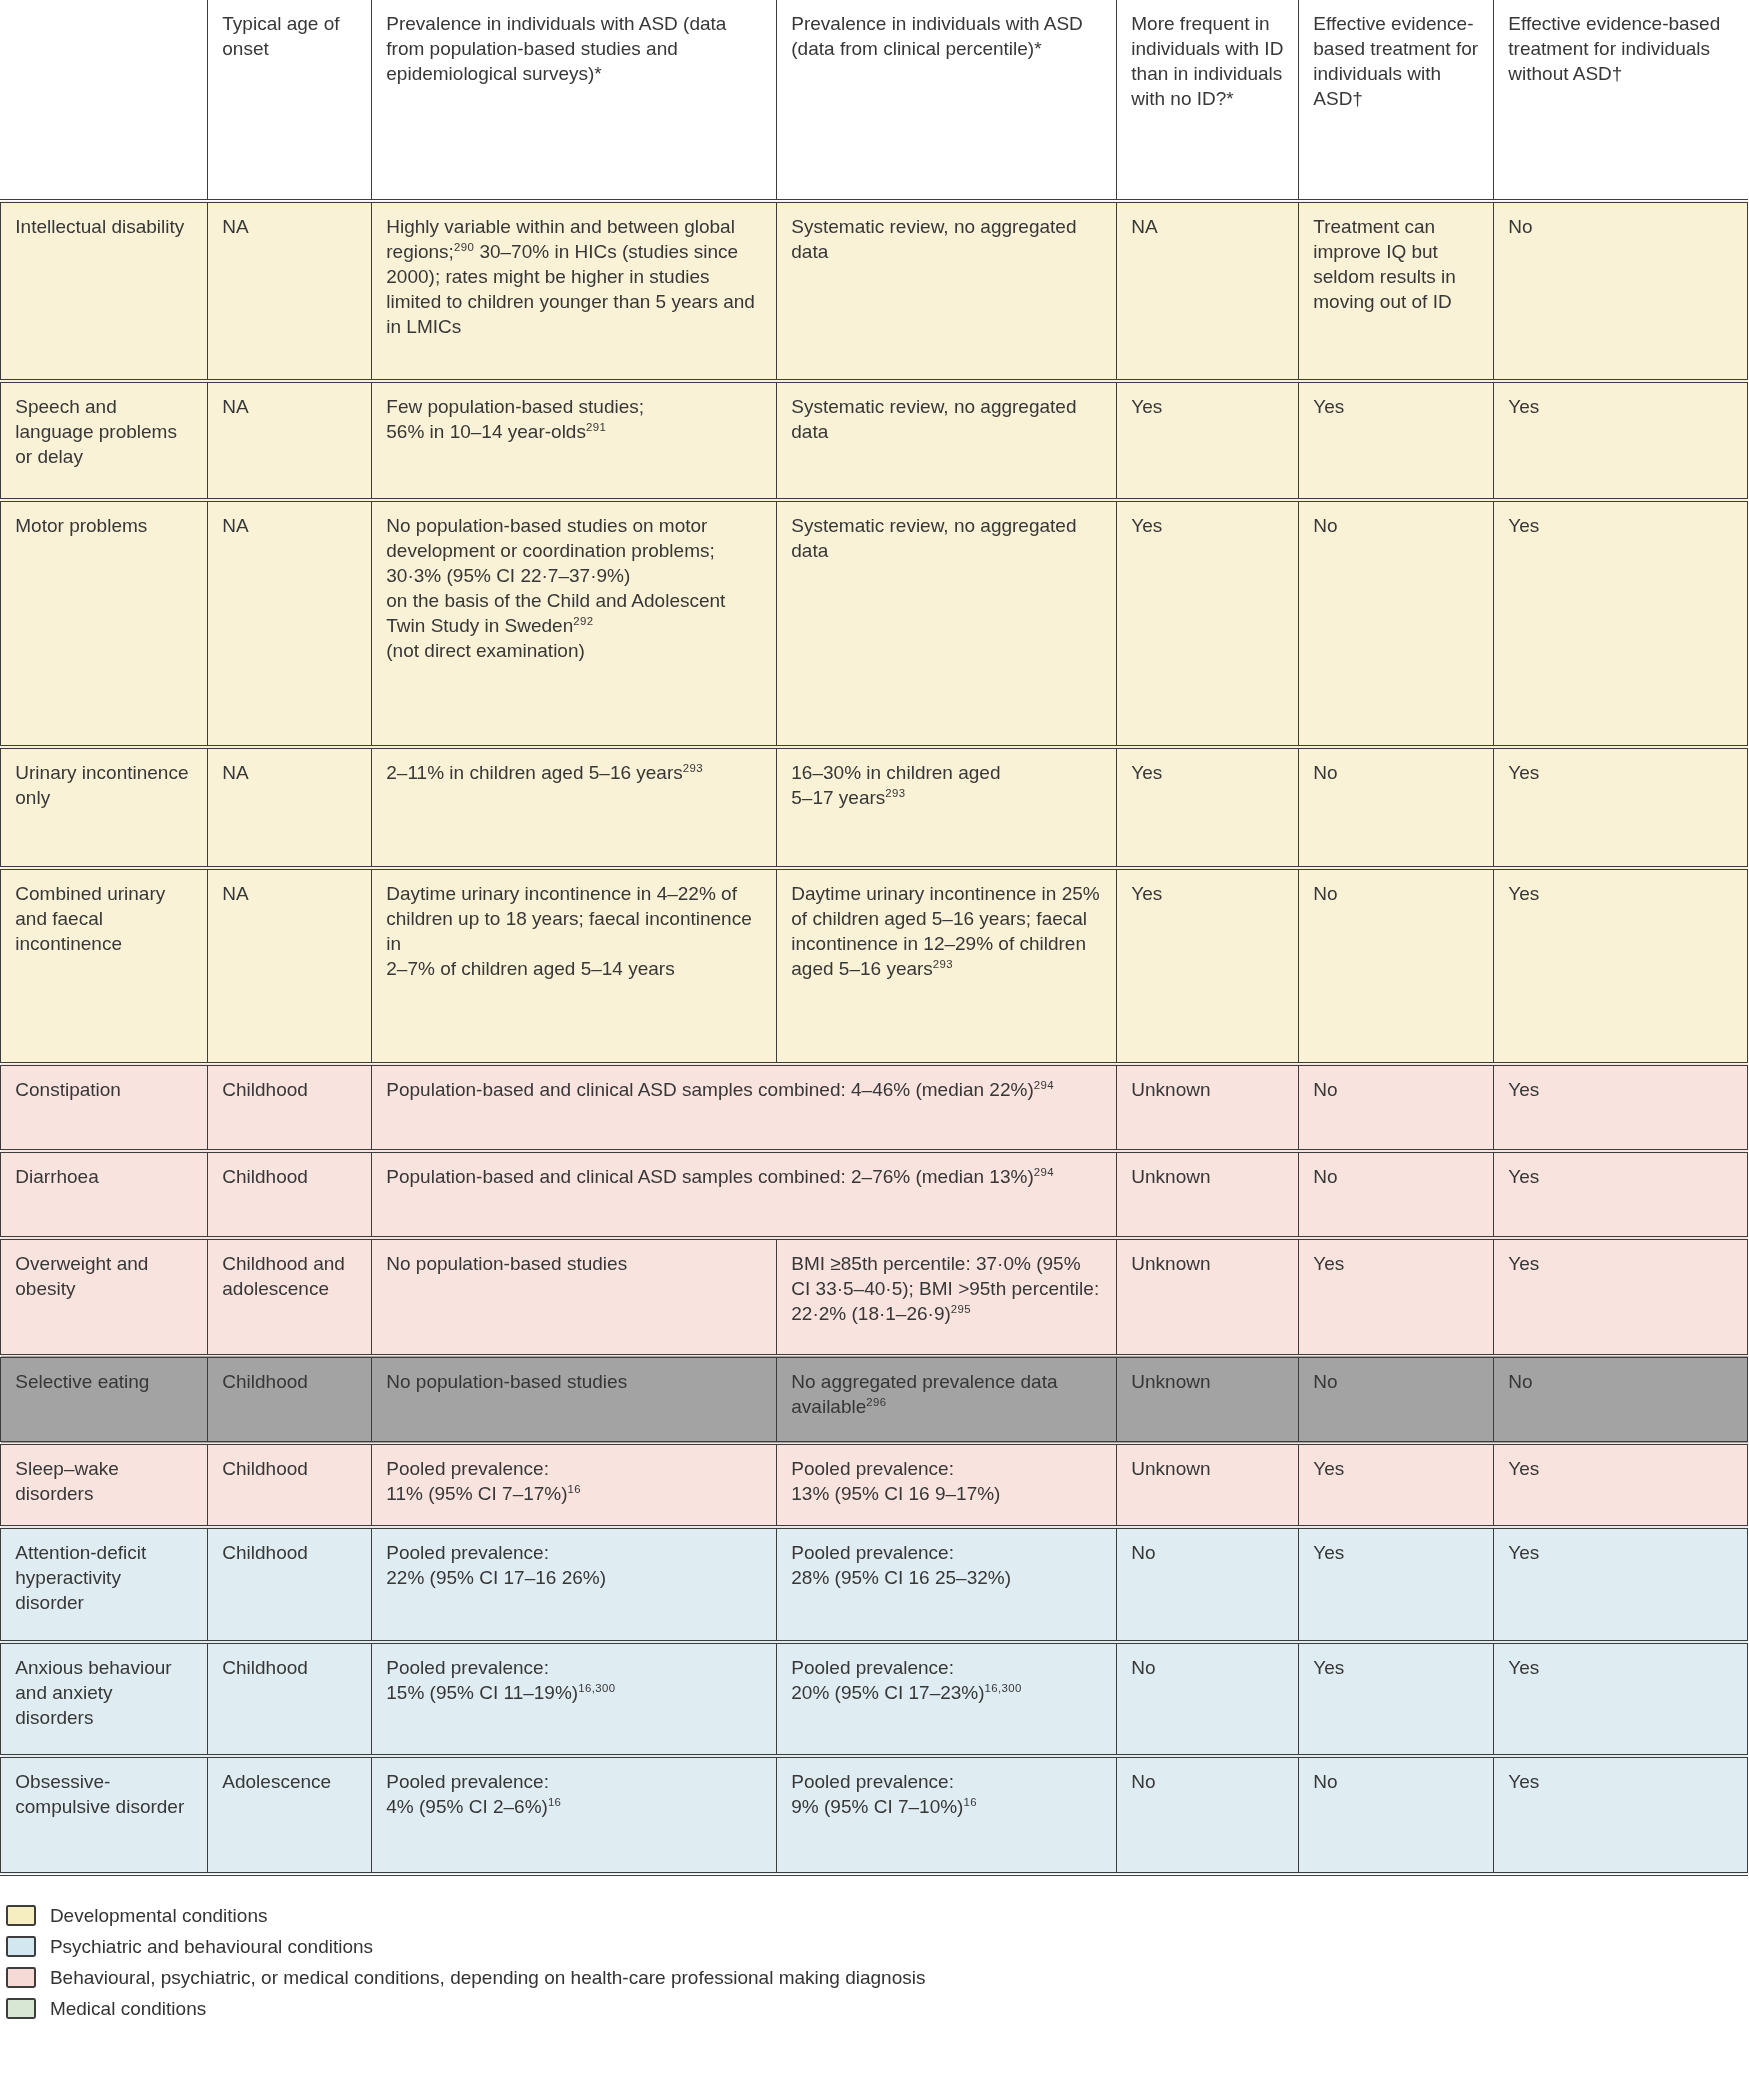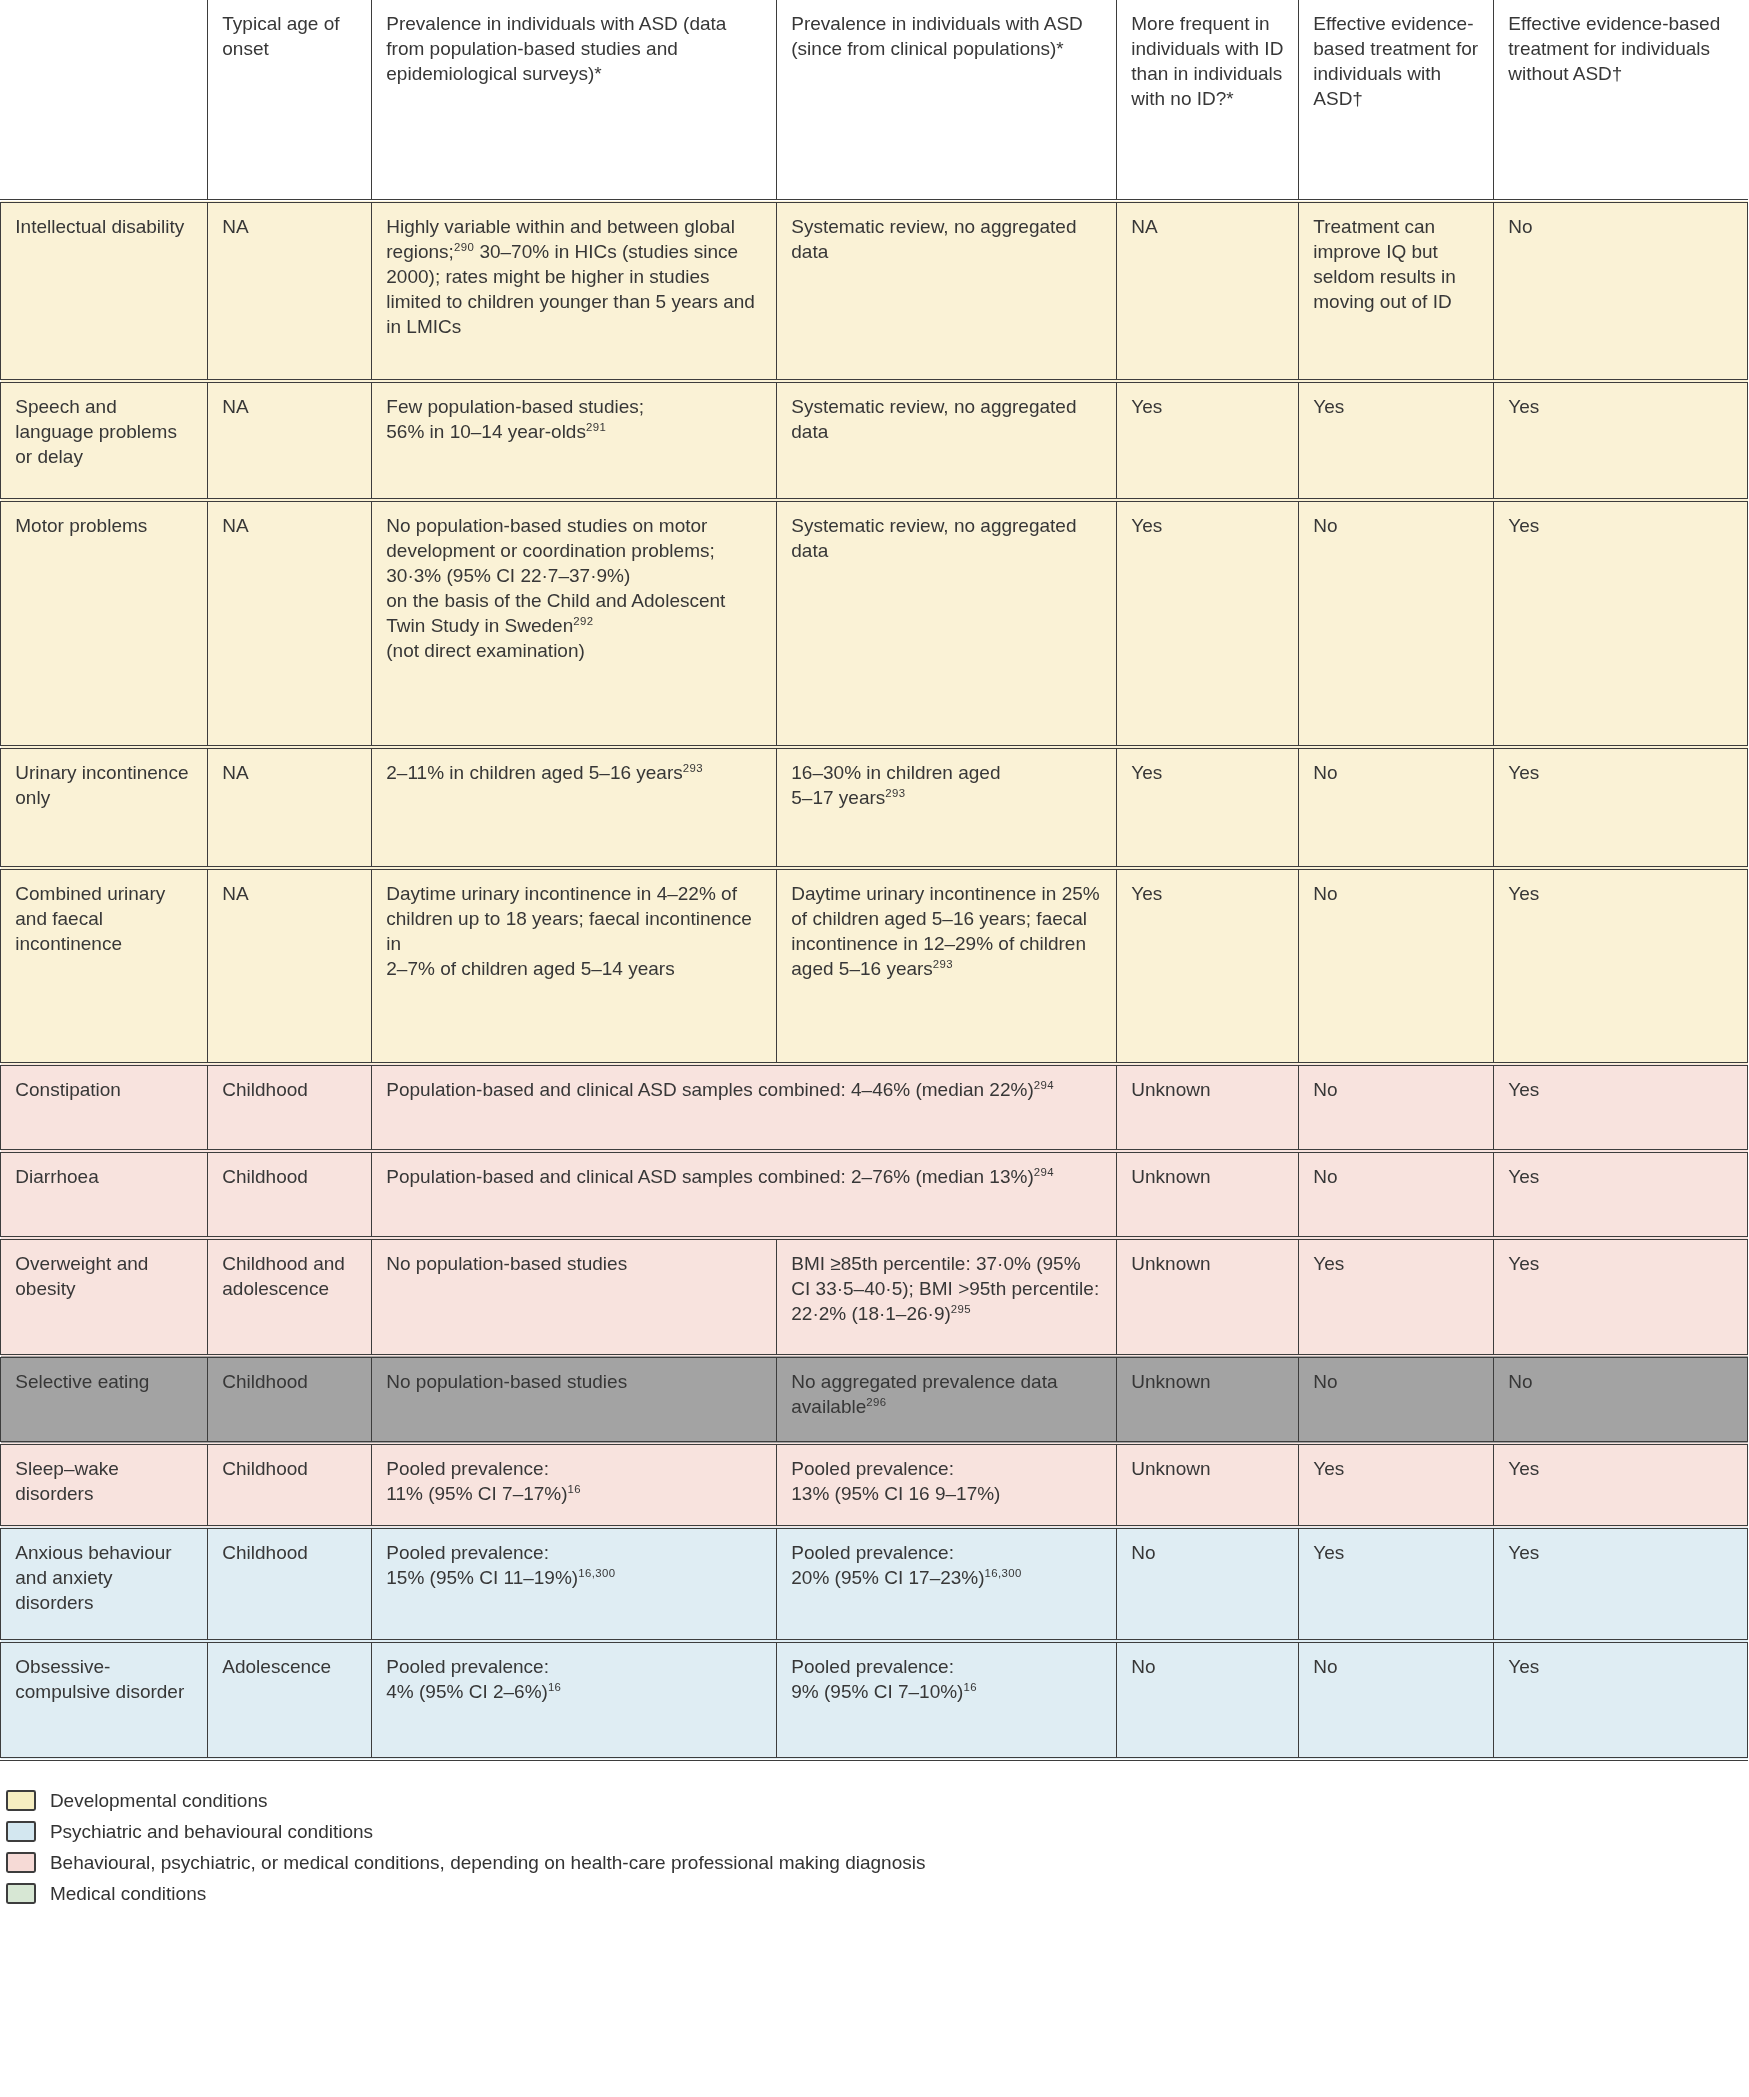--- a/index.html
+++ b/index.html
@@ -90,21 +90,21 @@
       <col style="width:340px">
       <col style="width:182px">
       <col style="width:195px">
       <col style="width:254px">
     </colgroup>
     <thead>
       <tr>
         <th></th>
         <th>Typical age of onset</th>
         <th>Prevalence in individuals with ASD (data from population-based studies and epidemiological surveys)*</th>
-        <th>Prevalence in individuals with ASD (since from clinical populations)*</th>
+        <th>Prevalence in individuals with ASD (data from clinical percentile)*</th>
         <th>More frequent in individuals with ID than in individuals with no ID?*</th>
         <th>Effective evidence-based treatment for individuals with ASD†</th>
         <th>Effective evidence-based treatment for individuals without ASD†</th>
       </tr>
     </thead>
     <tbody>
         <tr style="height: 180px; background: rgb(250, 242, 214);">
           <th scope="row" class="rowlabel">Intellectual disability</th>
           <td>NA</td>
           <td>Highly variable within and between global regions;<sup>290</sup> 30–70% in HICs (studies since 2000); rates might be higher in studies limited to children younger than 5 years and in LMICs</td>
@@ -185,20 +185,29 @@
         </tr>
         <tr style="height: 84px; background: rgb(248, 227, 222);">
           <th scope="row" class="rowlabel">Sleep–wake disorders</th>
           <td>Childhood</td>
           <td>Pooled prevalence:<br>11% (95% CI 7–17%)<sup>16</sup></td>
           <td>Pooled prevalence:<br>13% (95% CI 16 9–17%)</td>
           <td>Unknown</td>
           <td>Yes</td>
           <td>Yes</td>
         </tr>
+        <tr style="height: 115px; background: rgb(223, 237, 243);">
+          <th scope="row" class="rowlabel">Attention-deficit hyperactivity disorder</th>
+          <td>Childhood</td>
+          <td>Pooled prevalence:<br>22% (95% CI 17–16 26%)</td>
+          <td>Pooled prevalence:<br>28% (95% CI 16 25–32%)</td>
+          <td>No</td>
+          <td>Yes</td>
+          <td>Yes</td>
+        </tr>
         <tr style="height: 114px; background: rgb(223, 237, 243);">
           <th scope="row" class="rowlabel">Anxious behaviour and anxiety disorders</th>
           <td>Childhood</td>
           <td>Pooled prevalence:<br>15% (95% CI 11–19%)<sup>16,300</sup></td>
           <td>Pooled prevalence:<br>20% (95% CI 17–23%)<sup>16,300</sup></td>
           <td>No</td>
           <td>Yes</td>
           <td>Yes</td>
         </tr>
         <tr style="height: 118px; background: rgb(223, 237, 243); margin-left: 15px;">

